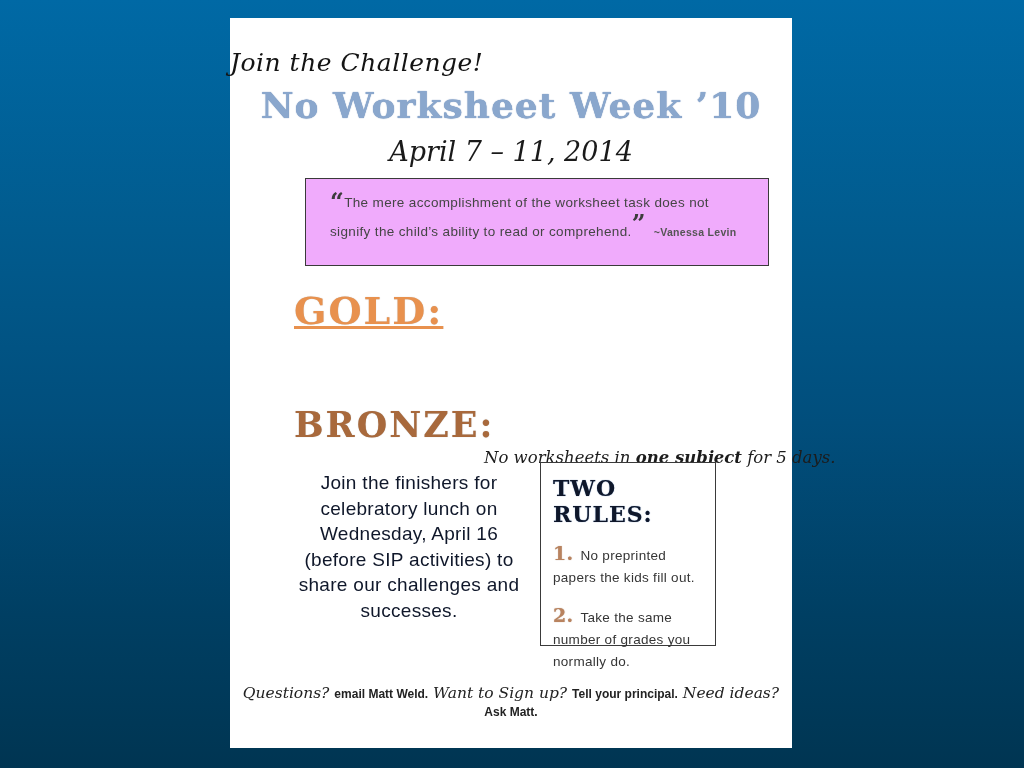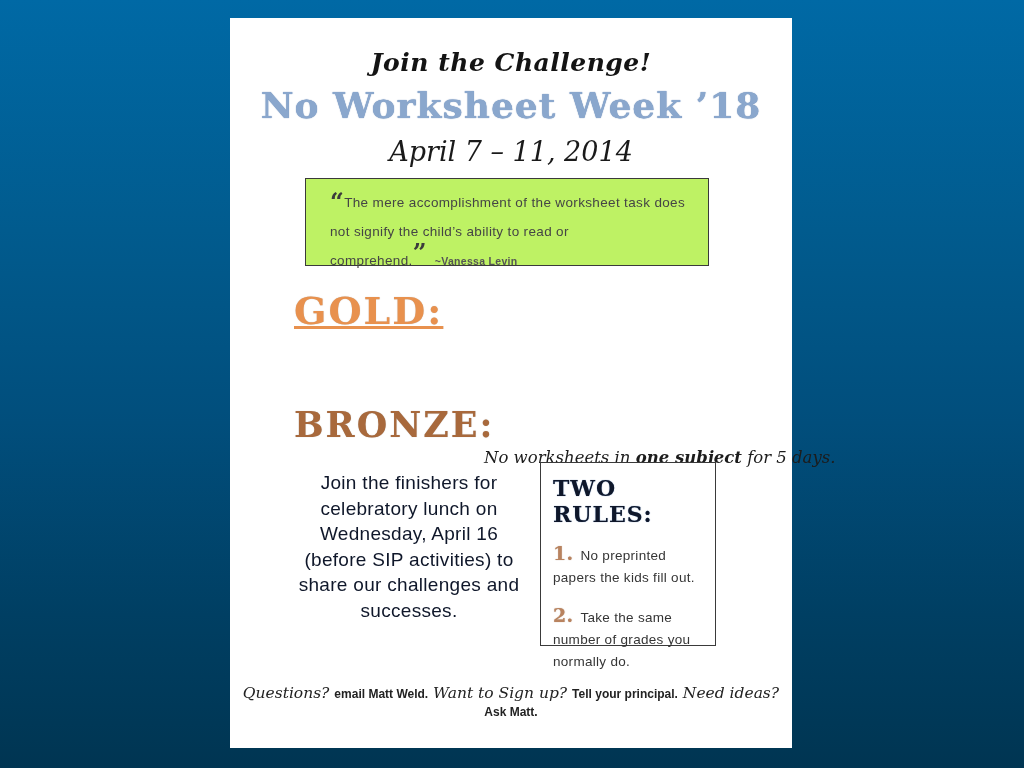--- a/index.html
+++ b/index.html
@@ -10,44 +10,44 @@
   }
   .page {
     position: absolute;
     left: 230px; top: 18px;
     width: 562px; height: 730px;
     background: #ffffff;
   }
   
   .kicker {
     position: absolute; top: 30px; left: 0; width: 100%;
-    text-align: center;
-    font-family: "DejaVu Serif", serif; font-style: italic; font-weight: bold;
+    text-align: left;
+    font-family: "DejaVu Serif", serif; font-style: italic; font-weight: normal;
     font-size: 25px; color: #141414; letter-spacing: 0.5px;
   }
   .title {
     position: absolute; top: 66px; left: 0; width: 100%;
     text-align: center;
     font-family: "DejaVu Serif", serif; font-weight: bold;
     font-size: 36px; color: #8aa7cd; letter-spacing: 1px;
     text-shadow: 0 0 1px #5c7fae;
   }
   .date {
     position: absolute; top: 118px; left: 0; width: 100%;
     text-align: center;
     font-family: "DejaVu Serif", serif; font-style: italic;
     font-size: 27px; color: #1a1a1a;
   }
   
   .quote-box {
     position: absolute; left: 75px; top: 160px;
-    width: 404px; height: 88px;
+    width: 464px; height: 88px;
     border: 1.5px solid #3a3a3a;
     padding: 9px 18px 0 24px;
-    background: #bef264;
+    background: #f0abfc;
   }
   .quote-text {
     font-size: 13.5px; line-height: 29px; letter-spacing: 0.35px;
     color: #454545;
   }
   .qmark {
     font-family: "DejaVu Serif", serif; font-weight: bold;
     font-size: 24px; color: #3c3c3c;
     position: relative; top: 3px; line-height: 0;
   }
@@ -119,21 +119,21 @@
     font-size: 12px;
   }
 </style>
 </head>
 <body>
 
 <div class="page">
 
   <div class="kicker">Join the Challenge!</div>
 
-  <div class="title" style="color: rgb(138, 167, 205);">No Worksheet Week ’18</div>
+  <div class="title" style="color: rgb(138, 167, 205);">No Worksheet Week ’10</div>
 
   <div class="date">April 7 – 11, 2014</div>
 
   <div class="quote-box">
     <div class="quote-text"><span class="qmark open">“</span><span>The mere accomplishment of the worksheet task does not signify the child’s ability to read or comprehend.</span><span class="qmark close">”</span><span class="attribution">~Vanessa Levin</span>
     </div>
   </div>
 
   <div class="level lvl0">
     <span class="lvl-label" style="color: rgb(232, 145, 78); text-decoration: underline;">GOLD:</span>

